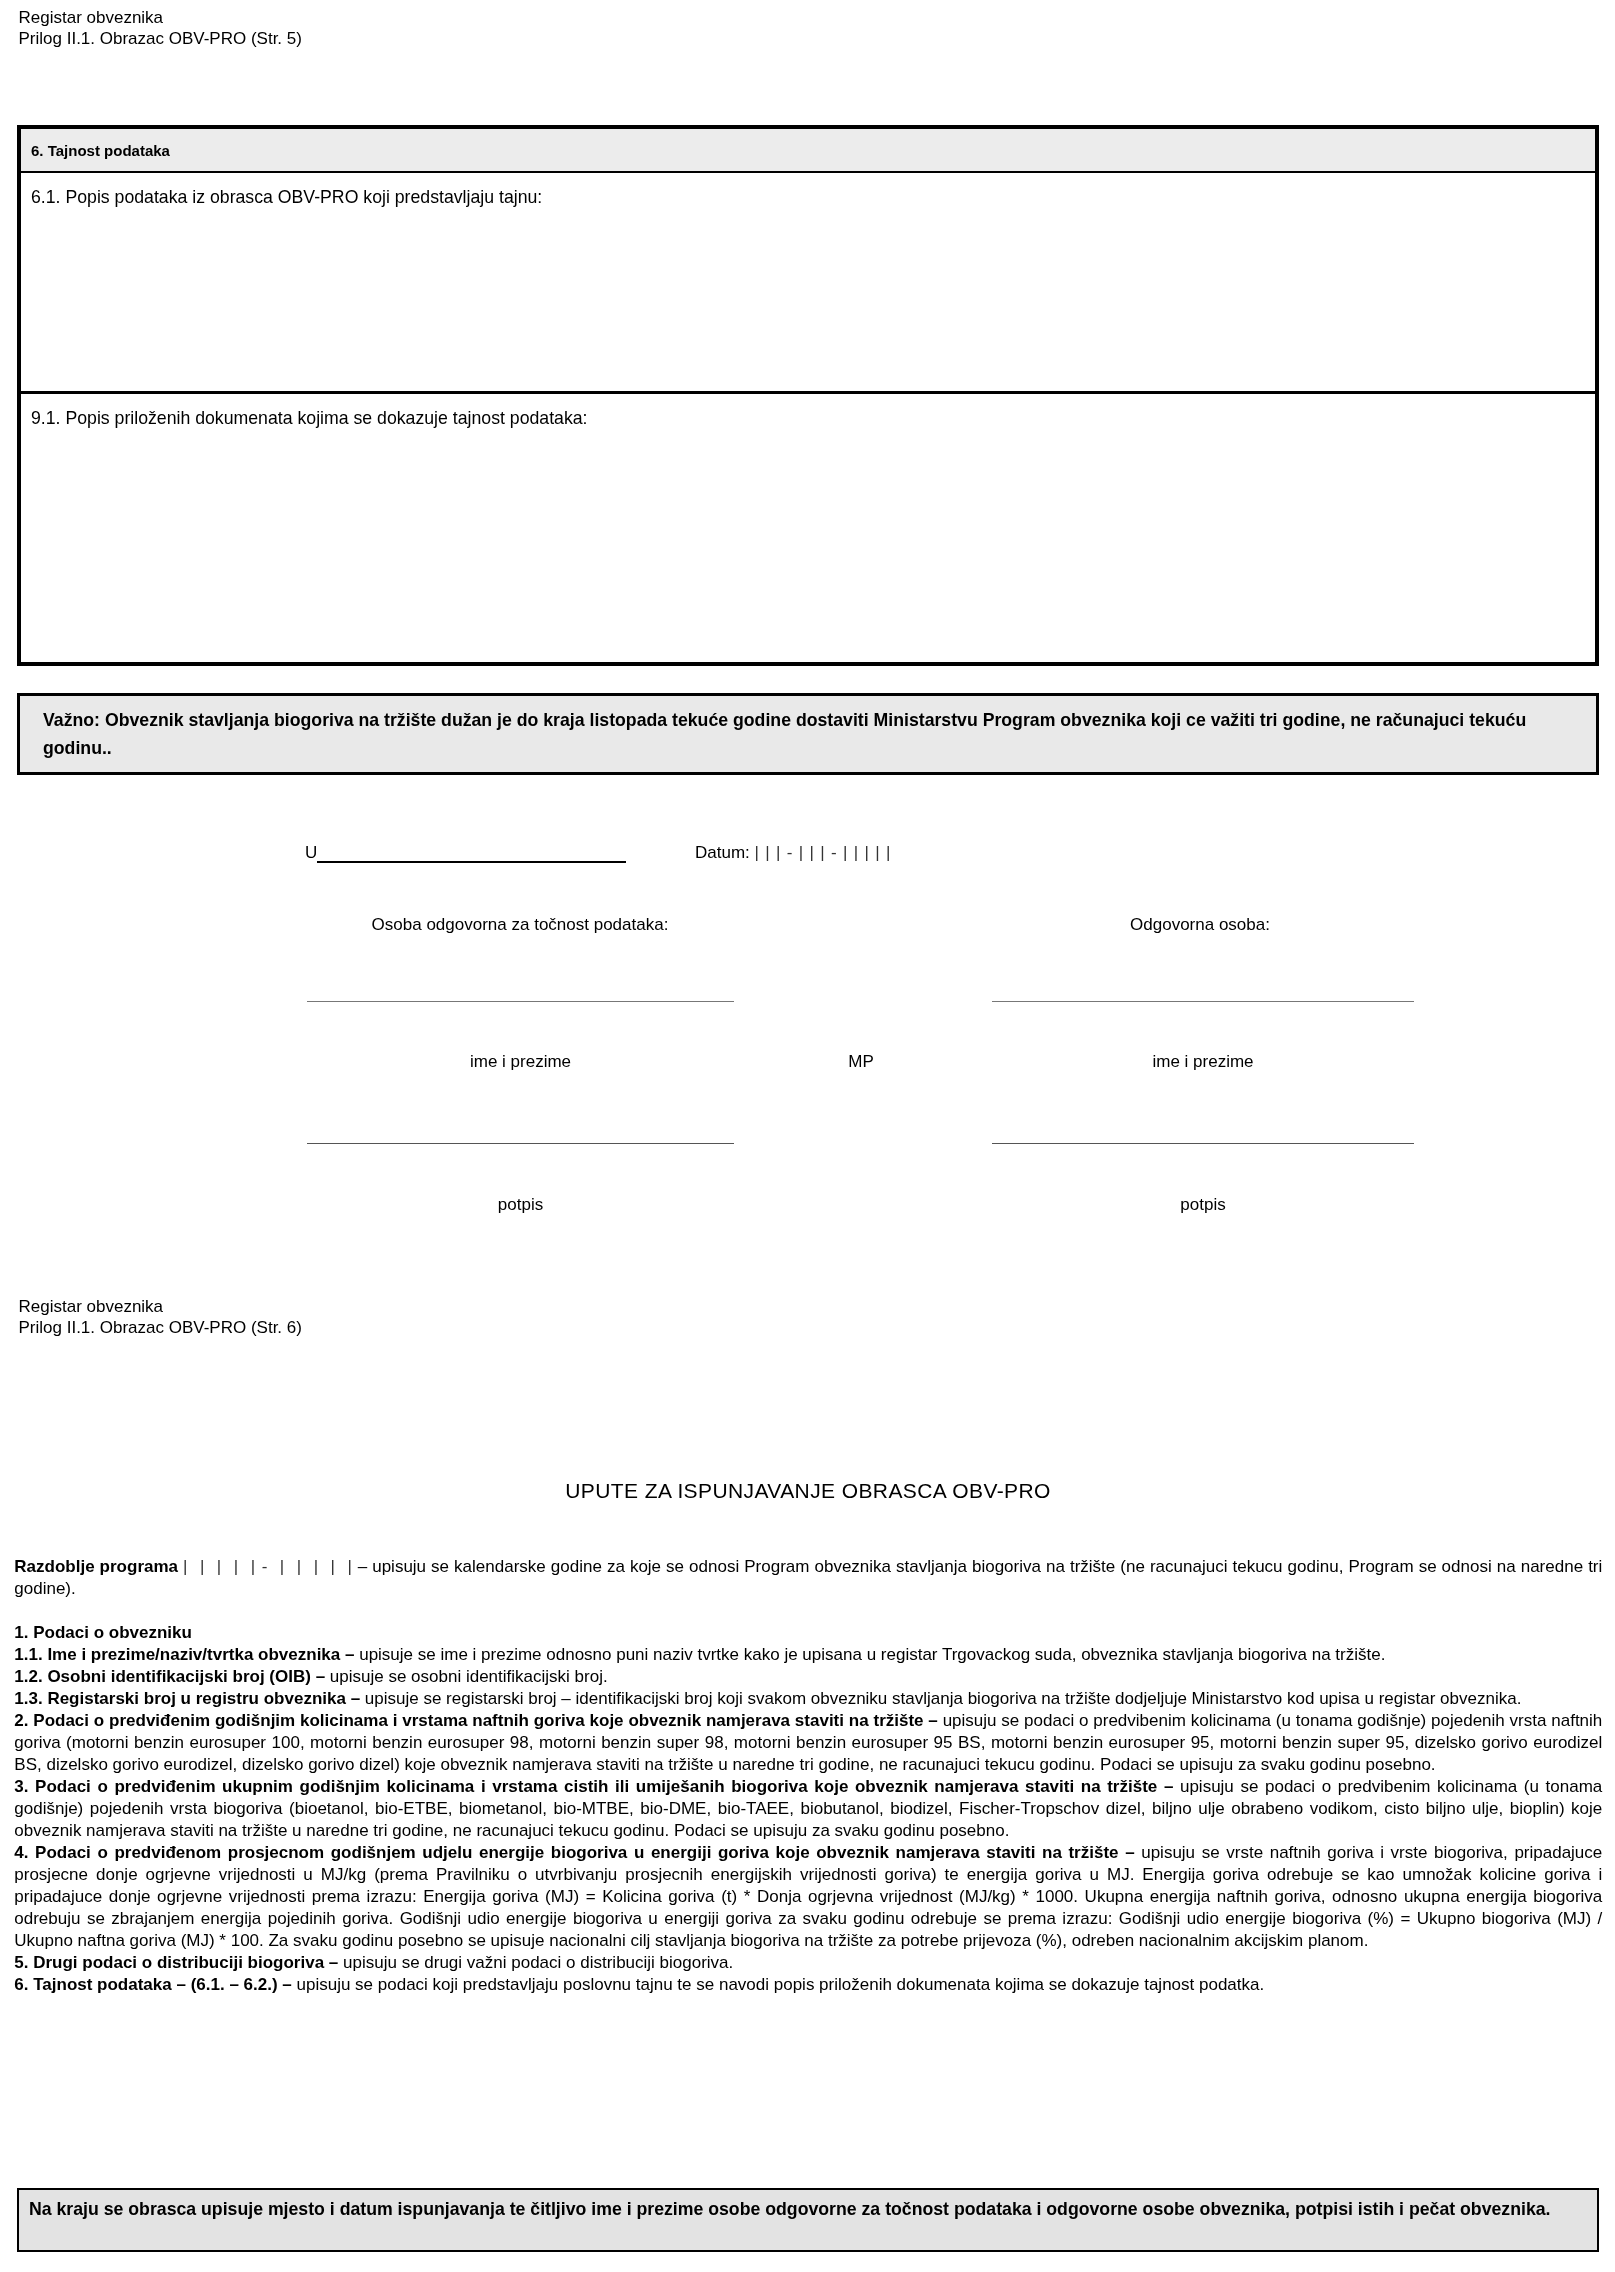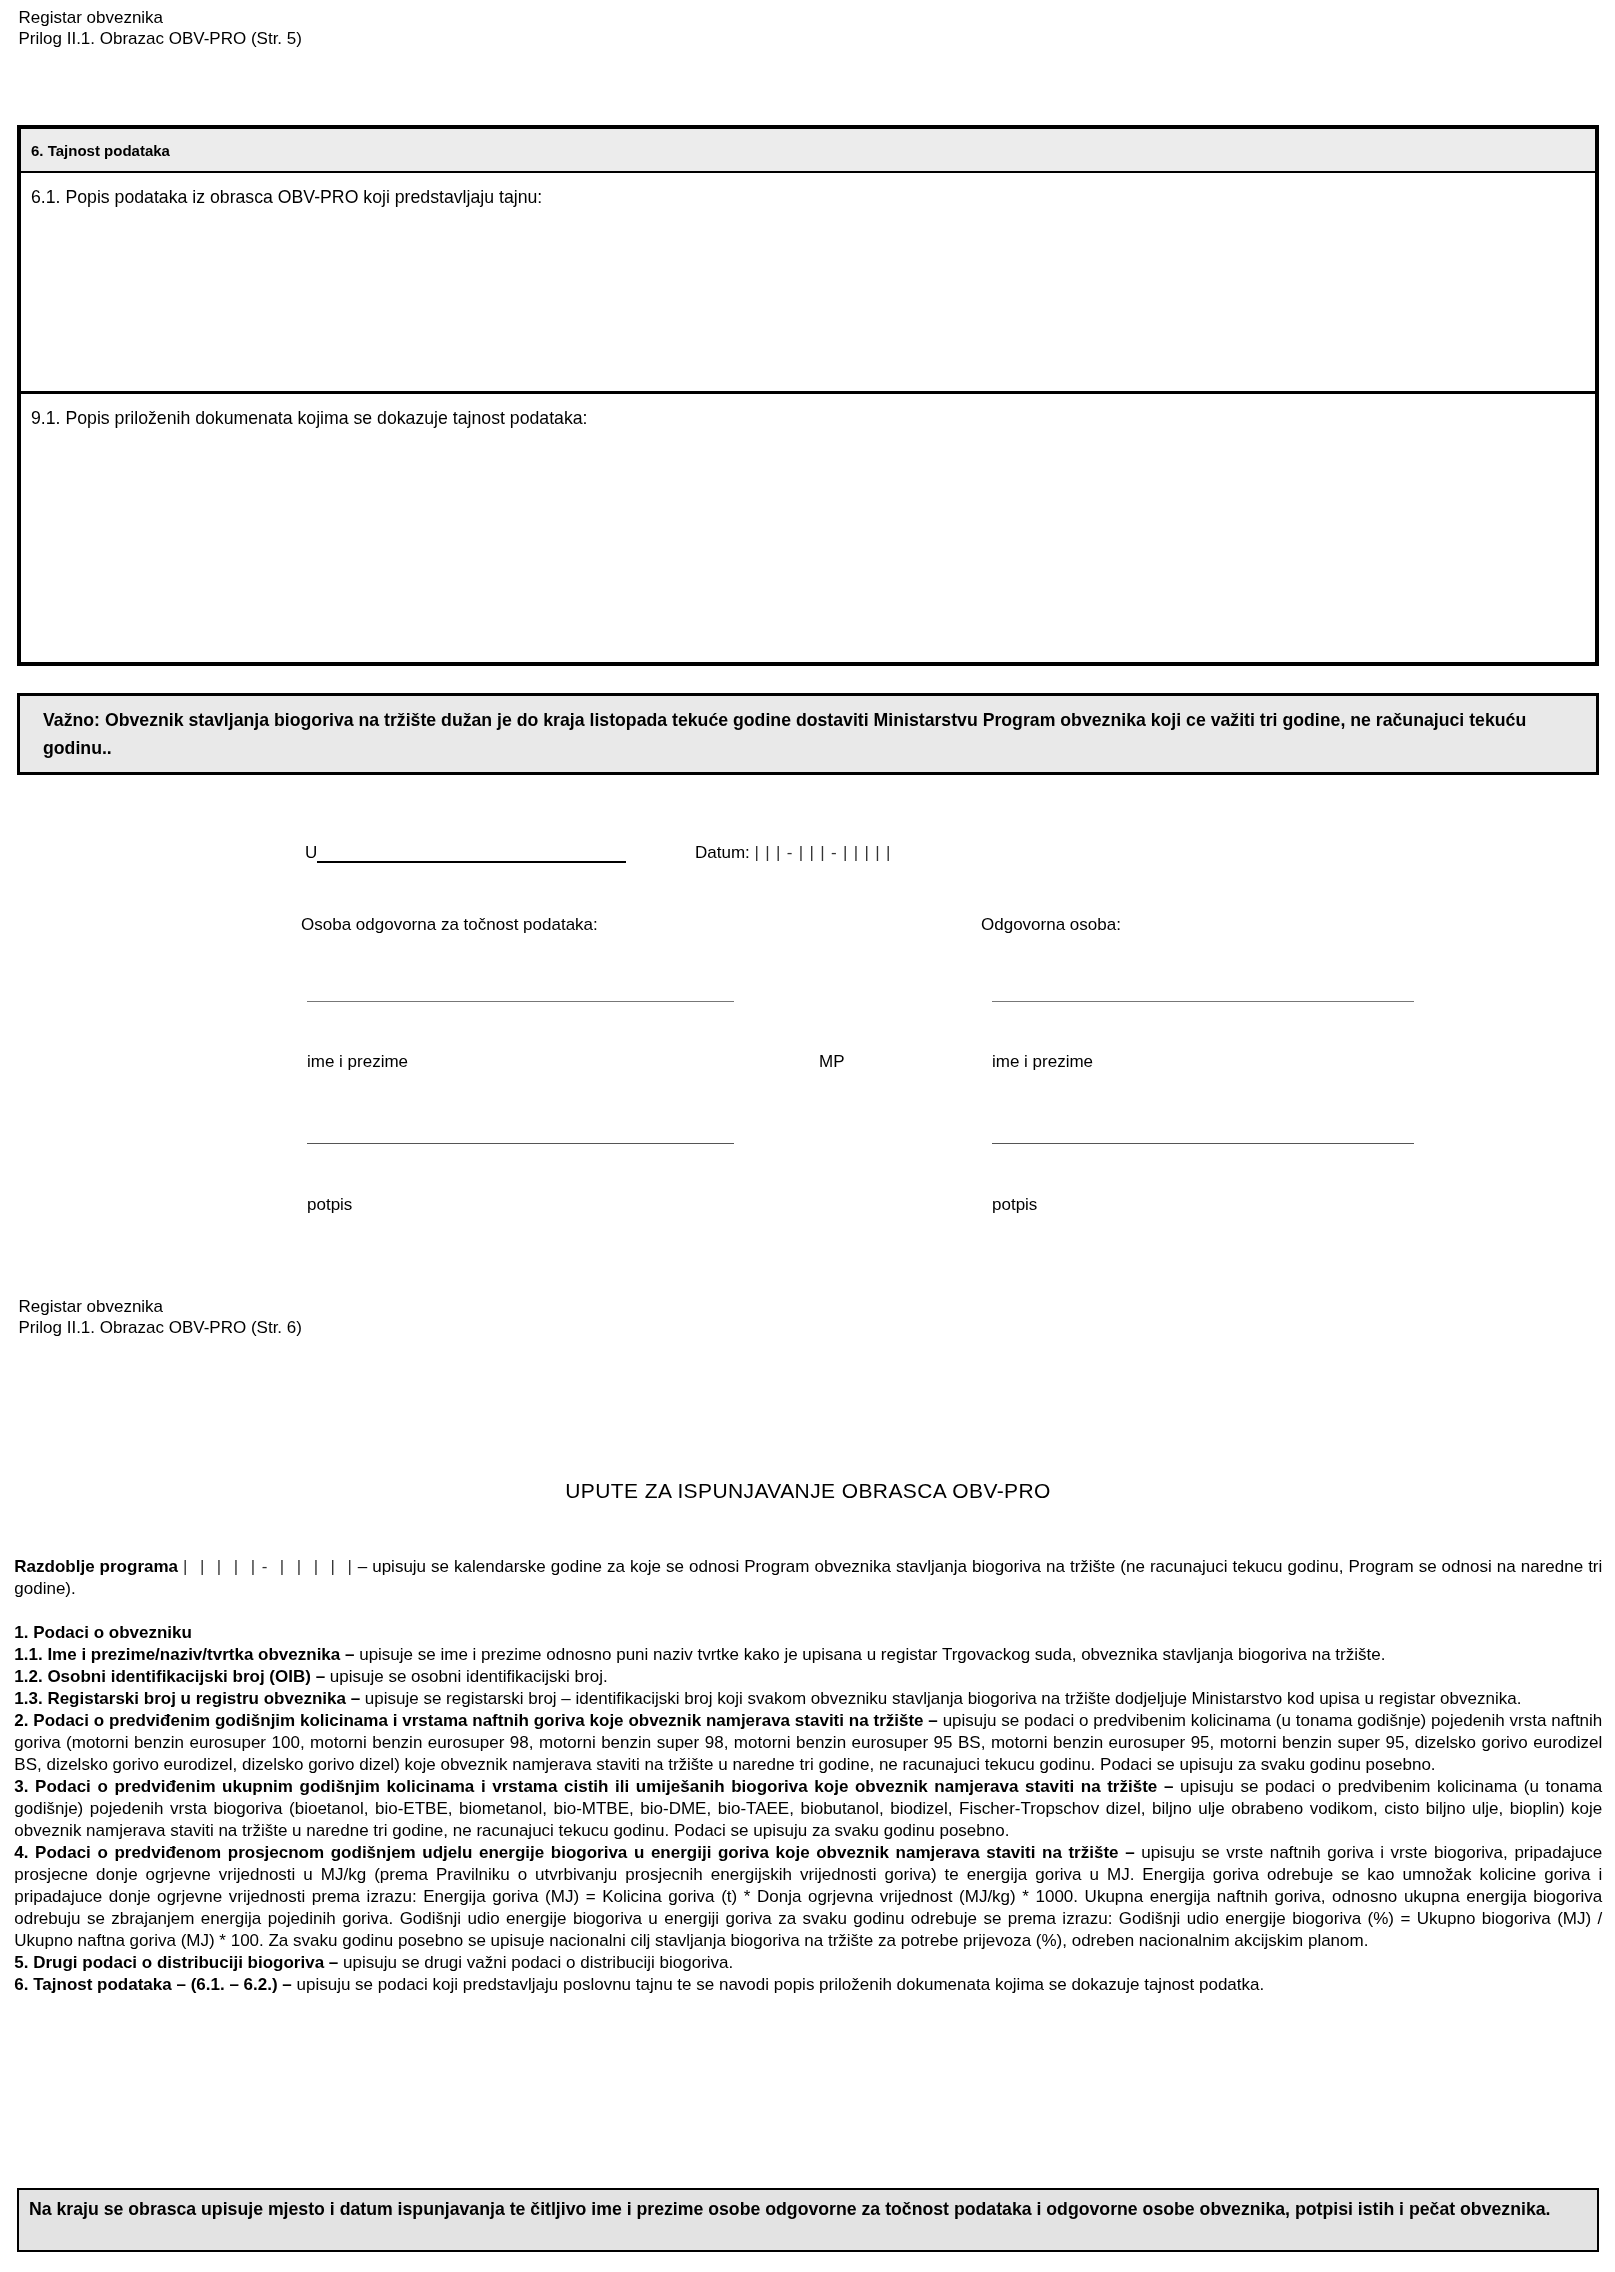--- a/index.html
+++ b/index.html
@@ -21,24 +21,24 @@
   .t-blank{width:100%;height:70%}
 
   .notice-box{position:absolute;left:17px;width:1582px;background:#e9e9e9;border:3.4px solid #000;
               font-weight:bold;font-size:17.7px;padding:10px 23px;line-height:28px}
   .vazno{top:693px;min-height:80px}
   .footer-box{top:2188px;min-height:64px;border-width:2.5px;line-height:25px;padding:6.7px 10px;background:#e3e3e3}
 
   .sig-el{position:absolute;font-size:17px;line-height:20px}
   .place-line{display:inline-block;width:309px;height:20px;border-bottom:2.5px solid #000;vertical-align:bottom}
   .date-boxes,.year-boxes{color:#333;letter-spacing:0.8px}
-  .sig-title{}
+  .sig-title{text-align:center}
   .hline{position:absolute;border-top:1.7px solid #777;height:0}
   .hline.dark{border-top-color:#555}
-  .sig-caption{position:absolute;font-size:17px;text-align:left}
+  .sig-caption{position:absolute;font-size:17px;text-align:center}
 
   .upute-title{position:absolute;left:0;top:1479px;width:100%;text-align:center;font-size:21px;letter-spacing:0.4px}
 
   .instructions{position:absolute;left:14.3px;top:1556px;width:1588px;font-size:17px;line-height:22px;text-align:justify}
   .instructions p{margin:0}
   .sec-heading{margin-top:22px !important;font-weight:bold}
 </style>
 </head>
 <body>
 

